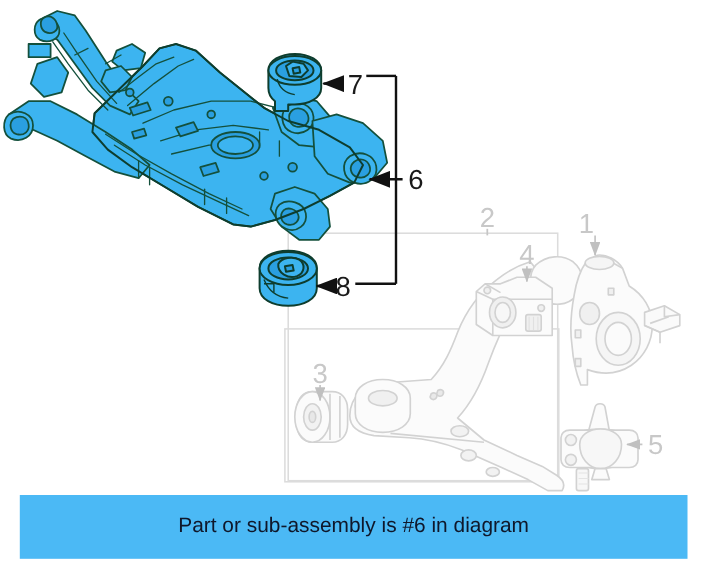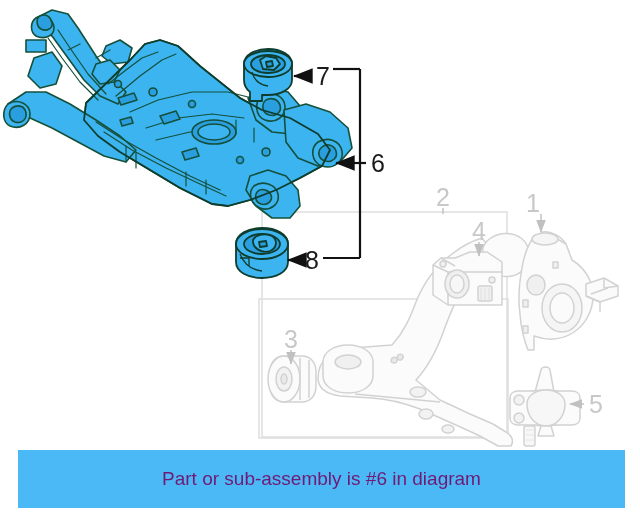--- a/index.html
+++ b/index.html
@@ -46,21 +46,21 @@
     width: 607px;
     height: 58px;
     background: #4bb9f5;
     display: flex;
     flex-direction: column;
     align-items: center;
     justify-content: center;
     box-sizing: border-box;
   }
   #notice-banner .line {
-    color: #701a75;
+    color: #0f172a;
     font-family: "Liberation Sans", sans-serif;
     font-size: 19px;
     line-height: 24px;
     white-space: nowrap;
   }
 </style>
 </head>
 <body>
 
 <div id="diagram-root">

